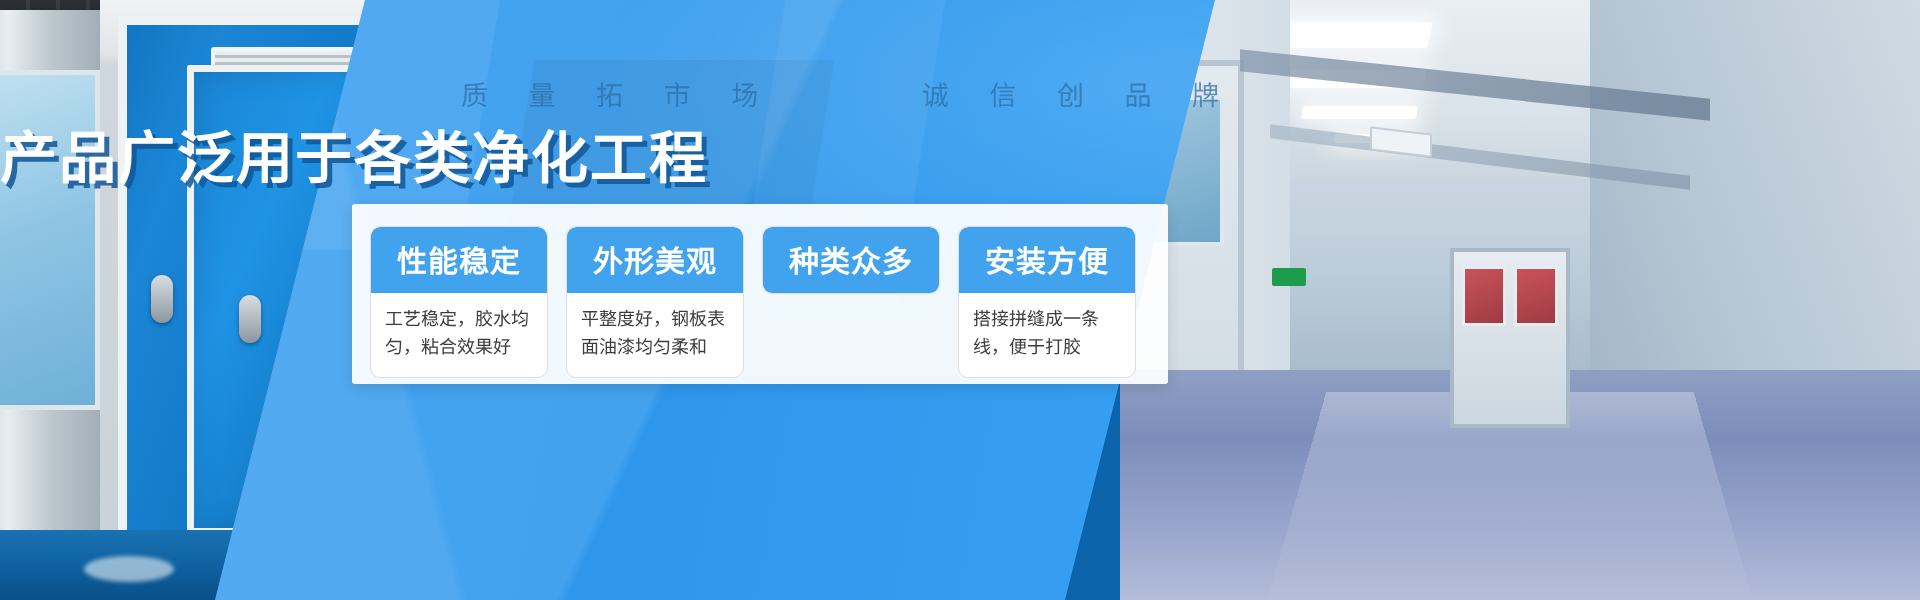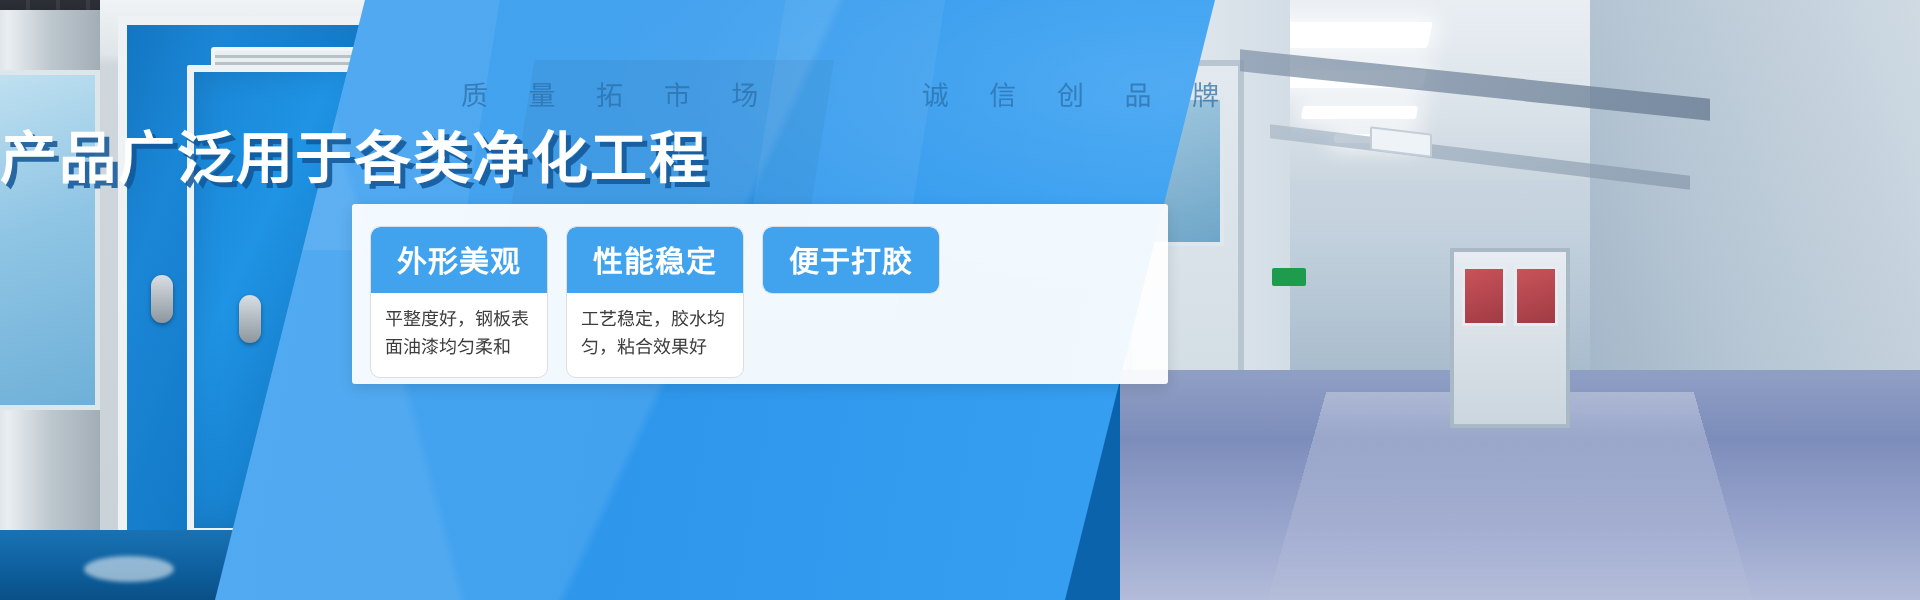--- a/index.html
+++ b/index.html
@@ -299,29 +299,33 @@
     <div class="ghost2"></div>
     <div class="ghost3"></div>
   </div>
 
   <div class="subtitle">质 量 拓 市 场      诚 信 创 品 牌</div>
   <div class="headline">产品广泛用于各类净化工程</div>
 
   <div class="cards-panel">
 
     <div class="card">
+      <div class="card-title">性能稳定</div>
+      <div class="card-body">工艺稳定，胶水均匀，粘合效果好</div>
+    </div>
+
+    <div class="card">
       <div class="card-title">外形美观</div>
       <div class="card-body">平整度好，钢板表面油漆均匀柔和</div>
     </div>
 
     <div class="card">
-      <div class="card-title">性能稳定</div>
-      <div class="card-body">工艺稳定，胶水均匀，粘合效果好</div>
+      <div class="card-title">种类众多</div>
     </div>
 
     <div class="card">
-      <div class="card-title">便于打胶</div>
-    </div>
-
+      <div class="card-title">安装方便</div>
+      <div class="card-body">搭接拼缝成一条线，便于打胶</div>
+    </div>
 
   </div>
 
 </div>
 
 </body></html>

